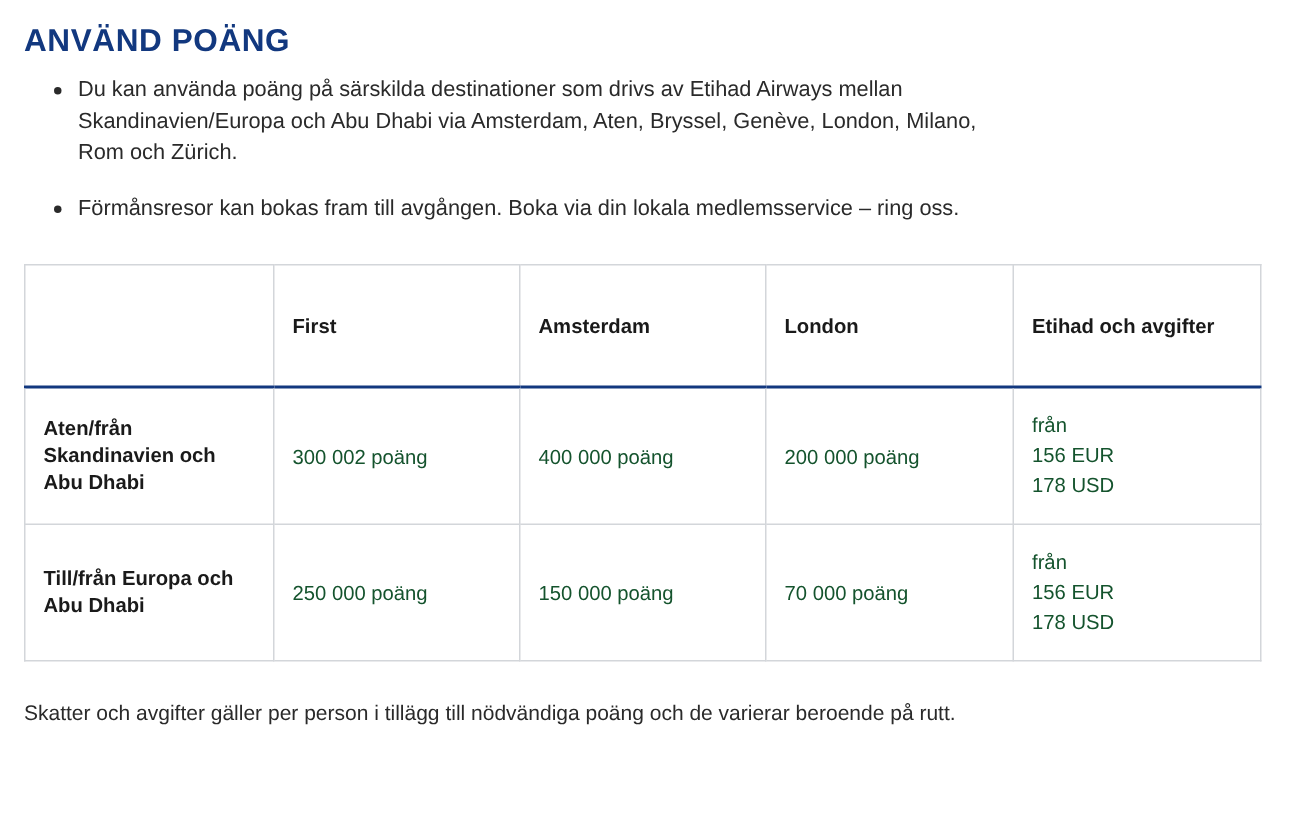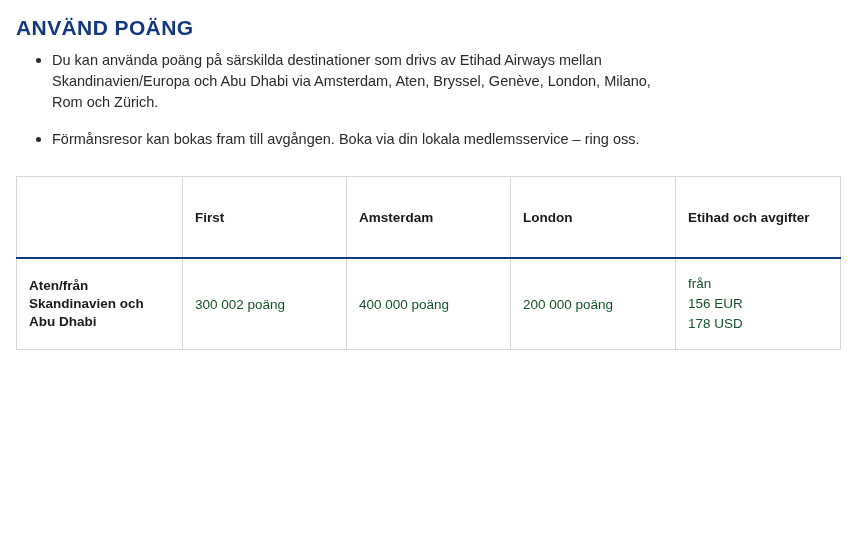--- a/index.html
+++ b/index.html
@@ -142,18 +142,28 @@
       <tbody>
         <tr>
           <th>Aten/från Skandinavien och Abu Dhabi</th>
           <td>300 002 poäng</td>
           <td>400 000 poäng</td>
           <td>200 000 poäng</td>
           <td class="tax-cell">från
 156 EUR
 178 USD</td>
         </tr>
+        <tr>
+          <th>Till/från Europa och Abu Dhabi</th>
+          <td>250 000 poäng</td>
+          <td>150 000 poäng</td>
+          <td>70 000 poäng</td>
+          <td class="tax-cell">från
+156 EUR
+178 USD</td>
+        </tr>
       </tbody>
     </table>
   </div>
 
+  <div class="footnote">Skatter och avgifter gäller per person i tillägg till nödvändiga poäng och de varierar beroende på rutt.</div>
 
 </div>
 
 </body></html>

